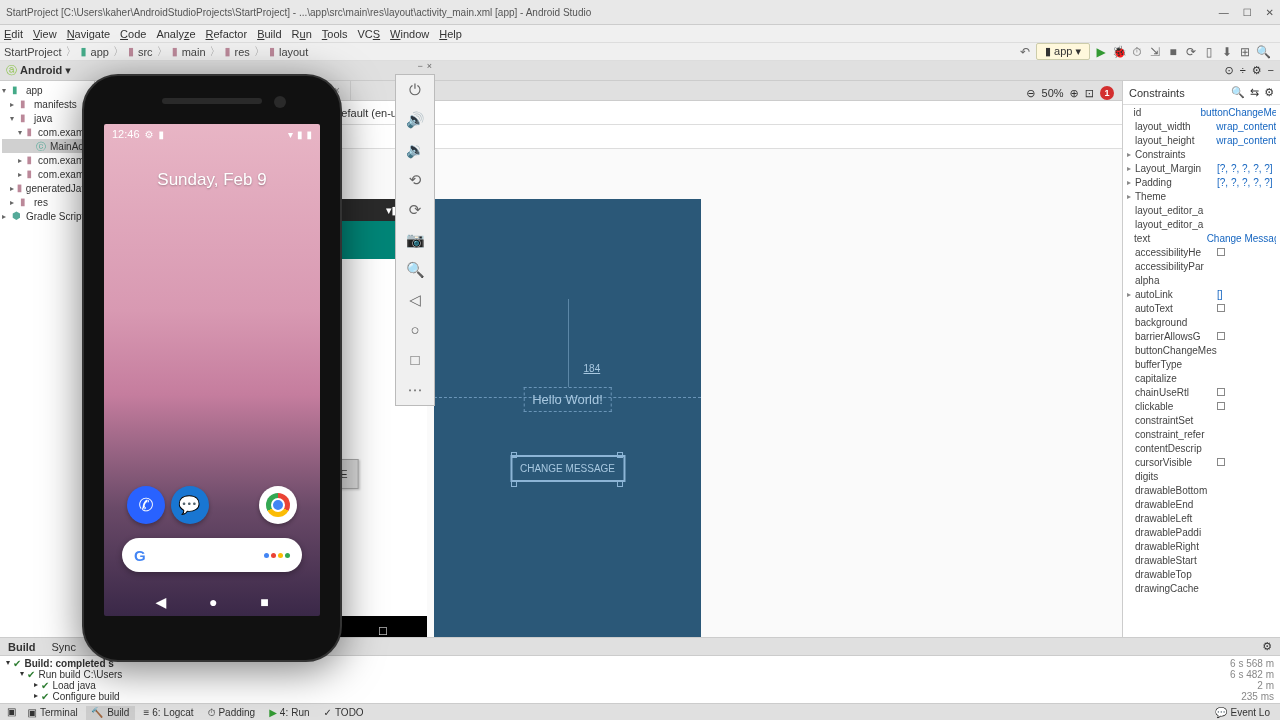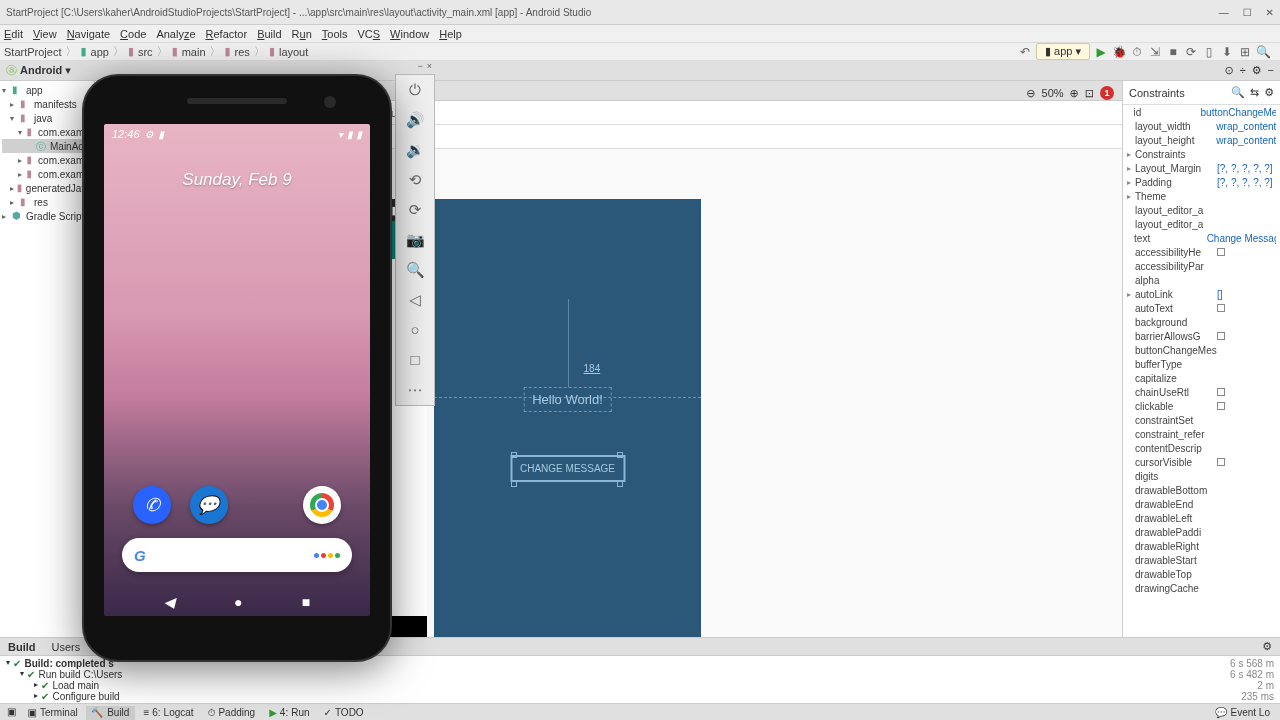--- a/index.html
+++ b/index.html
@@ -108,21 +108,21 @@
 
 .tool-windows { height: 18px; background: #e0e0e0; display: flex; align-items: center; gap: 4px; padding: 0 4px; font-size: 10px; border-top: 1px solid #ccc; justify-content: space-between; }
 .tw-left { display: flex; gap: 2px; }
 .tw-btn { padding: 1px 6px; display: flex; align-items: center; gap: 3px; cursor: pointer; }
 .tw-btn.active { background: #ccc; }
 
 
 .status-bar { height: 18px; background: #e0e0e0; display: flex; align-items: center; padding: 0 6px; font-size: 10px; border-top: 1px solid #ccc; justify-content: space-between; }
 
 
-.emulator { position: absolute; left: 82px; top: 74px; width: 310px; height: 588px; z-index: 30; font-style: italic; }
+.emulator { position: absolute; left: 82px; top: 74px; width: 260px; height: 588px; z-index: 30; }
 .device-frame { width: 100%; height: 100%; background: #111; border-radius: 36px; border: 2px solid #333; box-shadow: 0 8px 40px rgba(0,0,0,.5); position: relative; }
 .device-notch { position: absolute; top: 22px; left: 50%; transform: translateX(-50%); width: 100px; height: 6px; background: #2a2a2a; border-radius: 3px; }
 .device-cam { position: absolute; top: 20px; right: 54px; width: 12px; height: 12px; background: #2a2a2a; border-radius: 50%; }
 .device-screen { position: absolute; top: 48px; left: 20px; right: 20px; bottom: 44px; background: linear-gradient(180deg, #e8b5c5 0%, #d899b2 38%, #c57d9e 55%, #6a4a68 78%, #3a2848 100%); border-radius: 2px; overflow: hidden; }
 .dev-status { height: 20px; display: flex; justify-content: space-between; align-items: center; padding: 0 8px; color: #fff; font-size: 11px; }
 .dev-status-icons { display: flex; gap: 4px; font-size: 10px; }
 .dev-date { text-align: center; color: #fff; font-size: 17px; margin-top: 26px; text-shadow: 0 1px 2px rgba(0,0,0,.3); }
 .dev-apps { position: absolute; bottom: 92px; left: 0; right: 0; display: flex; justify-content: space-around; padding: 0 20px; }
 .app-icon { width: 38px; height: 38px; border-radius: 50%; display: flex; align-items: center; justify-content: center; font-size: 18px; box-shadow: 0 2px 4px rgba(0,0,0,.3); }
 .app-phone { background: #2962ff; color: #fff; }
@@ -524,21 +524,21 @@
         </div>
       </div>
   </div>
 
 </div>
 
 <div class="bottom-panel">
   <div class="bottom-tabs">
     <div style="display:flex;gap:16px">
       <span style="font-weight:600">Build</span>
-      <span>Users</span>
+      <span>Sync</span>
     </div>
     <span>⚙</span>
   </div>
   <div class="build-tree" id="build-tree">
       <div class="build-row">
         <div style="display:flex;gap:3px;padding-left:0px">
           <span style="font-size:8px">▾</span>
           <span class="build-ok">✔</span>
           <span style="font-weight:600">Build: completed s</span>
         </div>
@@ -549,21 +549,21 @@
           <span style="font-size:8px">▾</span>
           <span class="build-ok">✔</span>
           <span>Run build C:\Users</span>
         </div>
         <span class="build-time">6 s 482 m</span>
       </div>
       <div class="build-row">
         <div style="display:flex;gap:3px;padding-left:28px">
           <span style="font-size:8px">▸</span>
           <span class="build-ok">✔</span>
-          <span>Load main</span>
+          <span>Load java</span>
         </div>
         <span class="build-time">2 m</span>
       </div>
       <div class="build-row">
         <div style="display:flex;gap:3px;padding-left:28px">
           <span style="font-size:8px">▸</span>
           <span class="build-ok">✔</span>
           <span>Configure build</span>
         </div>
         <span class="build-time">235 ms</span>

